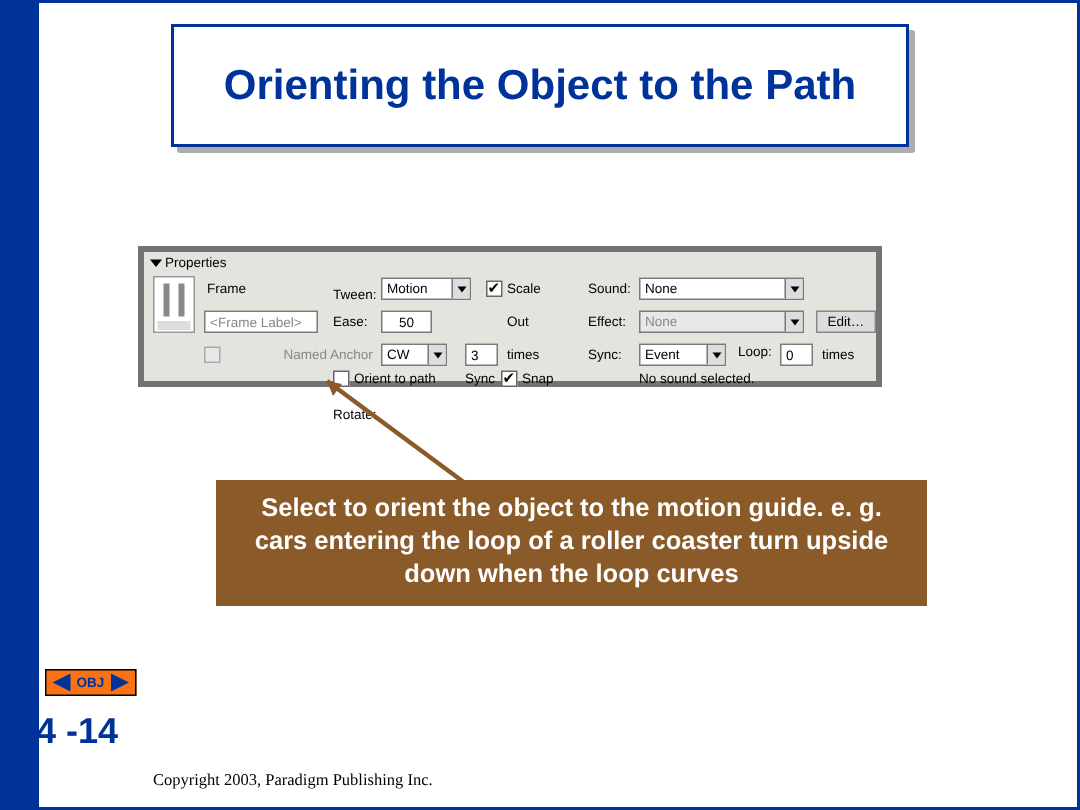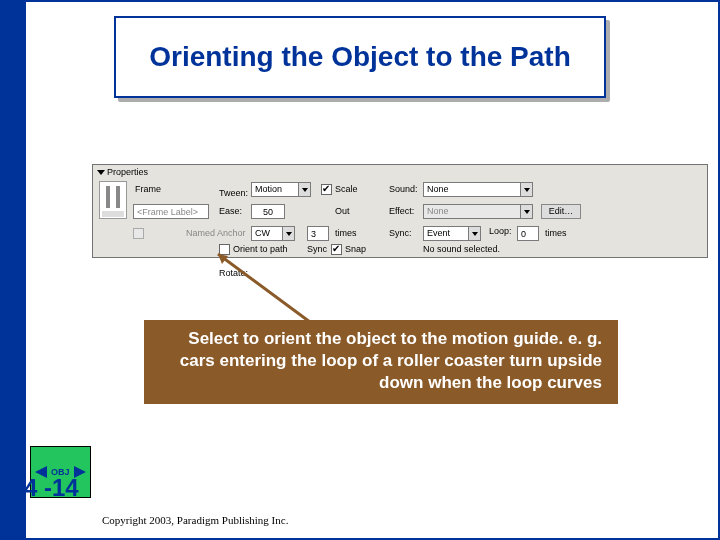--- a/index.html
+++ b/index.html
@@ -3,21 +3,21 @@
 <meta charset="utf-8">
 <style>
   * { box-sizing: border-box; margin: 0; padding: 0; }
   body { width: 720px; height: 540px; font-family: Arial, sans-serif; background: #fff; position: relative; }
   .slide { width: 720px; height: 540px; border: 2px solid #003399; position: relative; background: #fff; }
   .left-bar { position: absolute; left: 0; top: 0; width: 24px; height: 100%; background: #003399; }
   .title-box { position: absolute; left: 112px; top: 14px; width: 492px; height: 82px; }
   .title-shadow { position: absolute; left: 4px; top: 4px; width: 100%; height: 100%; background: #adadad; border-radius: 2px; }
   .title-body { position: absolute; left: 0; top: 0; width: 100%; height: 100%; background: #fff; border: 2px solid #003399; display: flex; align-items: center; justify-content: center; }
   .title-text { font-family: 'Trebuchet MS', Arial, sans-serif; font-weight: bold; font-size: 28px; color: #003399; text-align: center; line-height: 1.05; }
-  .panel { position: absolute; left: 90px; top: 162px; width: 616px; height: 94px; background: #e4e3dd; border: 1px solid #737373; font-size: 9px; color: #000; }
+  .panel { position: absolute; left: 90px; top: 162px; width: 496px; height: 94px; background: #e4e3dd; border: 4px solid #737373; font-size: 9px; color: #000; }
   .panel-tab { position: absolute; left: 4px; top: 2px; color: #000; font-size: 9px; }
   .panel-tab .tri { display:inline-block; width:0;height:0;border-left:4px solid transparent;border-right:4px solid transparent;border-top:5px solid #000;margin-right:2px; vertical-align: middle;}
   .panel-row1 { position: absolute; top: 17px; left: 6px; right: 6px; height: 18px; }
   .panel-row2 { position: absolute; top: 39px; left: 6px; right: 6px; height: 18px; }
   .panel-row3 { position: absolute; top: 61px; left: 6px; right: 6px; height: 18px; }
   .panel-row4 { position: absolute; top: 79px; left: 6px; right: 6px; height: 14px; }
   .thumb { position: absolute; left: 0; top: -1px; width: 28px; height: 38px; background: #fff; border: 1px solid #999; }
   .thumb .bar { position: absolute; top: 4px; width: 4px; height: 22px; background: #888; }
   .thumb .bar.b1 { left: 6px; }
   .thumb .bar.b2 { left: 16px; }
@@ -28,23 +28,23 @@
   .dd { position: absolute; height: 15px; background: #fff; border: 1px solid #7a7a7a; font-size: 9px; }
   .dd .txt { position: absolute; left: 3px; top: 1px; font-size: 9px; }
   .dd .arr { position: absolute; right: 0; top: 0; width: 12px; height: 13px; background: #ddd; border-left: 1px solid #7a7a7a; }
   .dd .arr:after { content:""; position:absolute; left:3px; top:5px; width:0;height:0;border-left:3px solid transparent;border-right:3px solid transparent;border-top:4px solid #000; }
   .dd.dis { background: #e8e8e8; }
   .dd.dis .txt { color: #888; }
   .cb { position: absolute; width: 11px; height: 11px; background: #fff; border: 1px solid #666; }
   .cb.dis { background: #e8e8e8; border-color:#aaa; }
   .cb.checked:after { content:"✔"; position:absolute; left:0px; top:-2px; font-size:10px; color:#000; }
   .btn { position: absolute; height: 15px; background: #ddd; border: 1px solid #888; font-size: 9px; text-align: center; line-height: 13px; }
-  .callout { position: absolute; left: 142px; top: 318px; width: 474px; background: #8b5a29; color: #fff; font-family: 'Trebuchet MS', Arial, sans-serif; font-weight: bold; font-size: 17px; text-align: right; padding: 8px 16px 10px; line-height: 1.3; }
+  .callout { position: absolute; left: 142px; top: 318px; width: 474px; background: #8b5a29; color: #fff; font-family: 'Trebuchet MS', Arial, sans-serif; font-weight: bold; font-size: 17px; text-align: center; padding: 8px 16px 10px; line-height: 1.3; }
   .arrow-line { position: absolute; pointer-events: none; }
-  .nav-box { position: absolute; left: 28px; top: 444px; border: 1px solid #000; padding: 19px 4px; background: #22c55e; }
+  .nav-box { position: absolute; left: 28px; top: 444px; border: 1px solid #000; padding: 2px 4px; background: #f97316; }
   .nav-box-inner { display: flex; align-items: center; gap: 4px; }
   .nav-tri { width: 0; height: 0; display: inline-block; }
   .nav-tri.left { border-top: 6px solid transparent; border-bottom: 6px solid transparent; border-right: 12px solid #003399; }
   .nav-tri.right { border-top: 6px solid transparent; border-bottom: 6px solid transparent; border-left: 12px solid #003399; }
   .nav-lbl { font-family: Arial, sans-serif; font-size: 9px; font-weight: bold; color: #003399; }
   .page-num { position: absolute; left: 22px; top: 472px; font-family: 'Trebuchet MS', Arial, sans-serif; font-weight: bold; font-size: 24px; color: #003399; }
   .copyright { position: absolute; left: 100px; bottom: 12px; font-family: 'Times New Roman', serif; font-size: 11px; color: #000; }
 </style>
 </head>
 <body>

